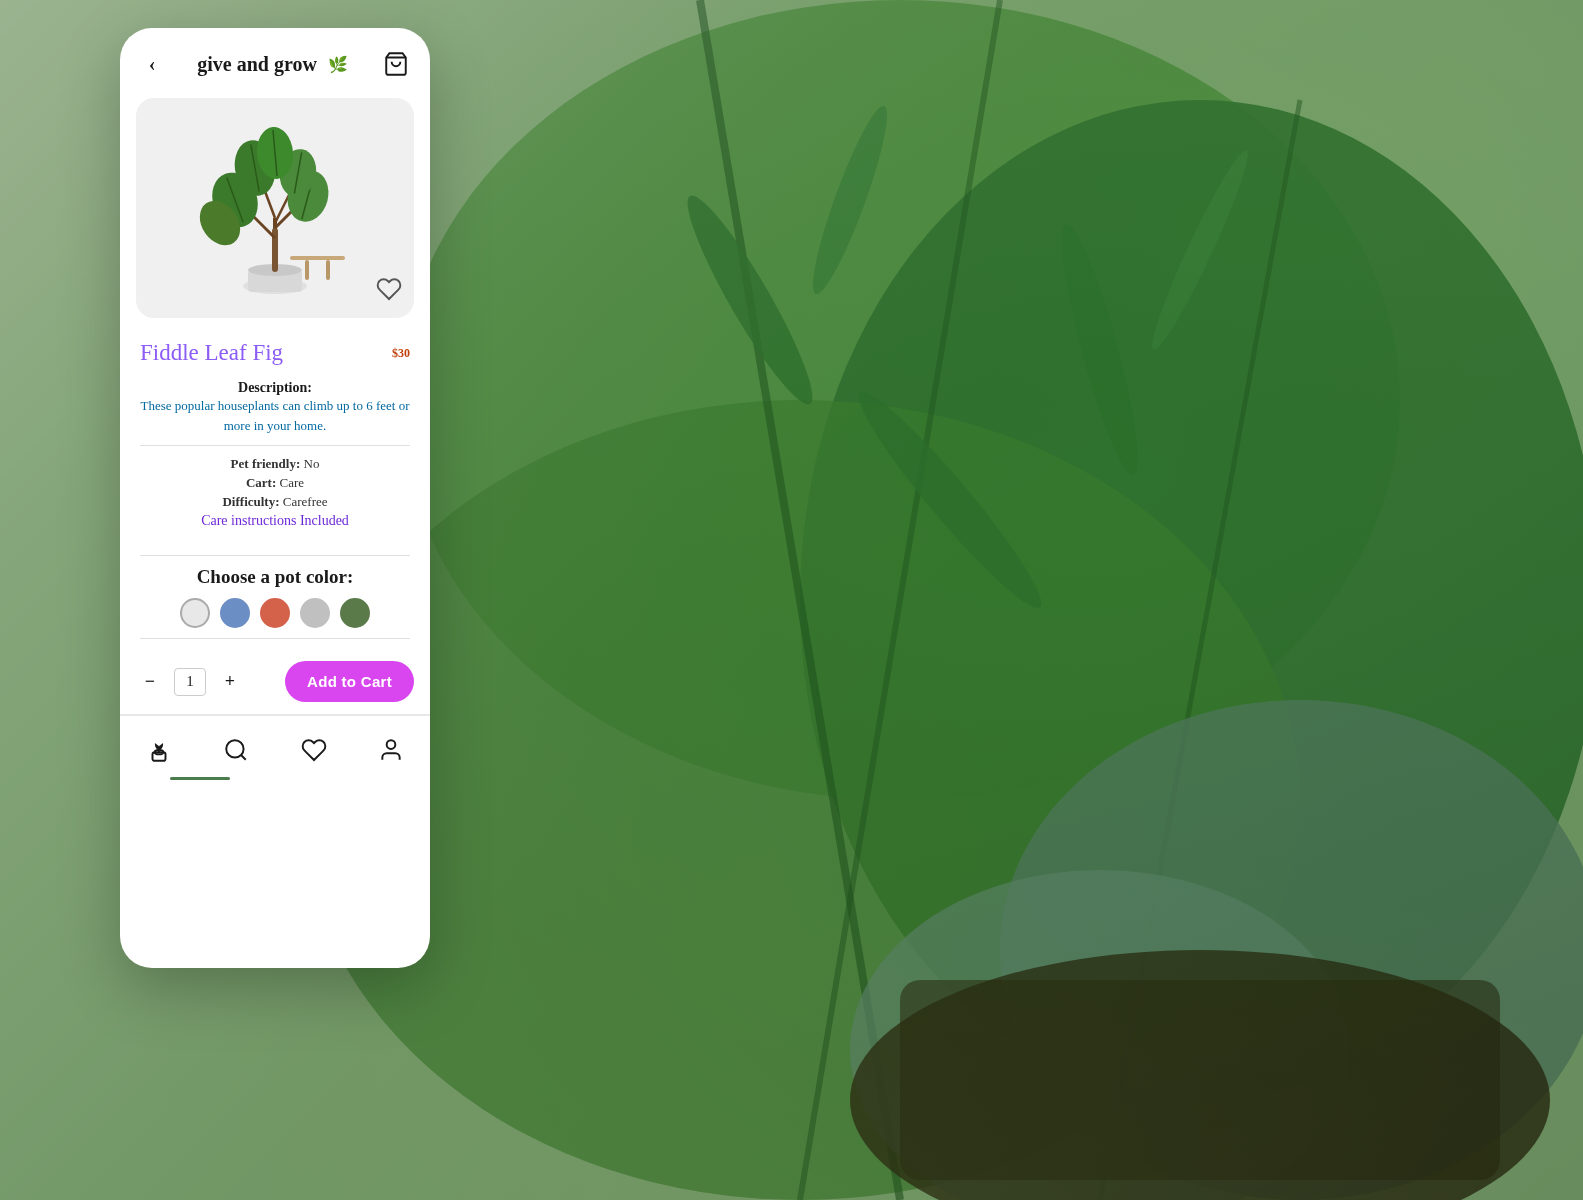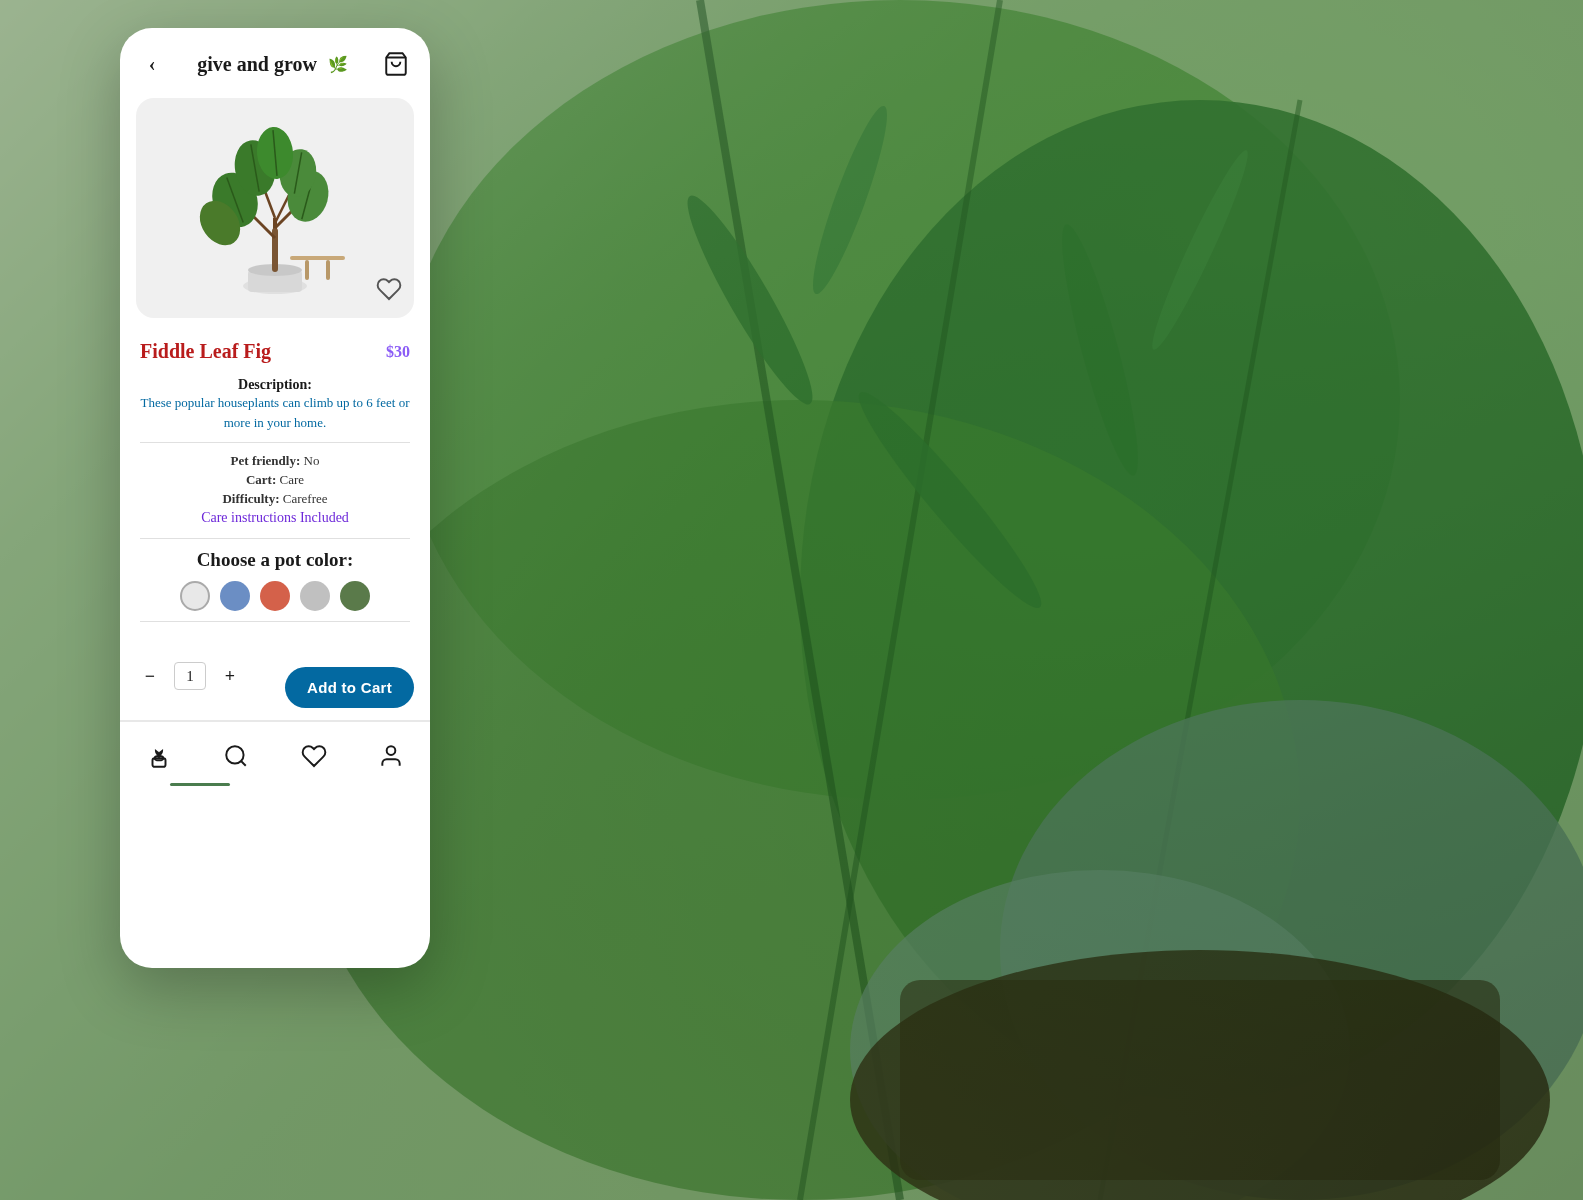--- a/index.html
+++ b/index.html
@@ -118,29 +118,29 @@
     }
 
     .product-title-row {
       display: flex;
       justify-content: space-between;
       align-items: center;
       margin-bottom: 12px;
     }
 
     .product-name {
-      font-size: 20px;
-      font-weight: bold;
-      color: #b91c1c;
+      font-size: 23px;
+      font-weight: normal;
+      color: #8b5cf6;
     }
 
     .product-price {
-      font-size: 16px;
-      font-weight: bold;
-      color: #8b5cf6;
+      font-size: 12px;
+      font-weight: bold;
+      color: #c2410c;
     }
 
     .description-section {
       text-align: center;
       margin-bottom: 2px;
     }
 
     .description-label {
       font-size: 14px;
       font-weight: bold;
@@ -154,21 +154,21 @@
     }
 
     .divider {
       height: 1px;
       background: #e0e0e0;
       margin: 10px 0;
     }
 
     .specs-section {
       text-align: center;
-      margin-bottom: 12px;
+      margin-bottom: 26px;
     }
 
     .spec-row {
       font-size: 13px;
       color: #333;
       margin-bottom: 3px;
     }
 
     .spec-label {
       font-weight: bold;
@@ -238,30 +238,29 @@
       border-radius: 4px;
       width: 32px;
       height: 28px;
       text-align: center;
       display: flex;
       align-items: center;
       justify-content: center;
     }
 
     .add-to-cart-btn {
-      background: #0369a1;
+      background: #d946ef;
       color: #ffffff;
       border: none;
       border-radius: 24px;
       padding: 12px 22px;
       font-size: 15px;
       font-weight: bold;
       cursor: pointer;
       letter-spacing: 0.3px;
-      margin-top: 23px;
     }
 
     
     .bottom-nav {
       border-top: 2px solid #e8e8e8;
       padding: 14px 0 10px;
       display: flex;
       justify-content: space-around;
       align-items: center;
       position: relative;

